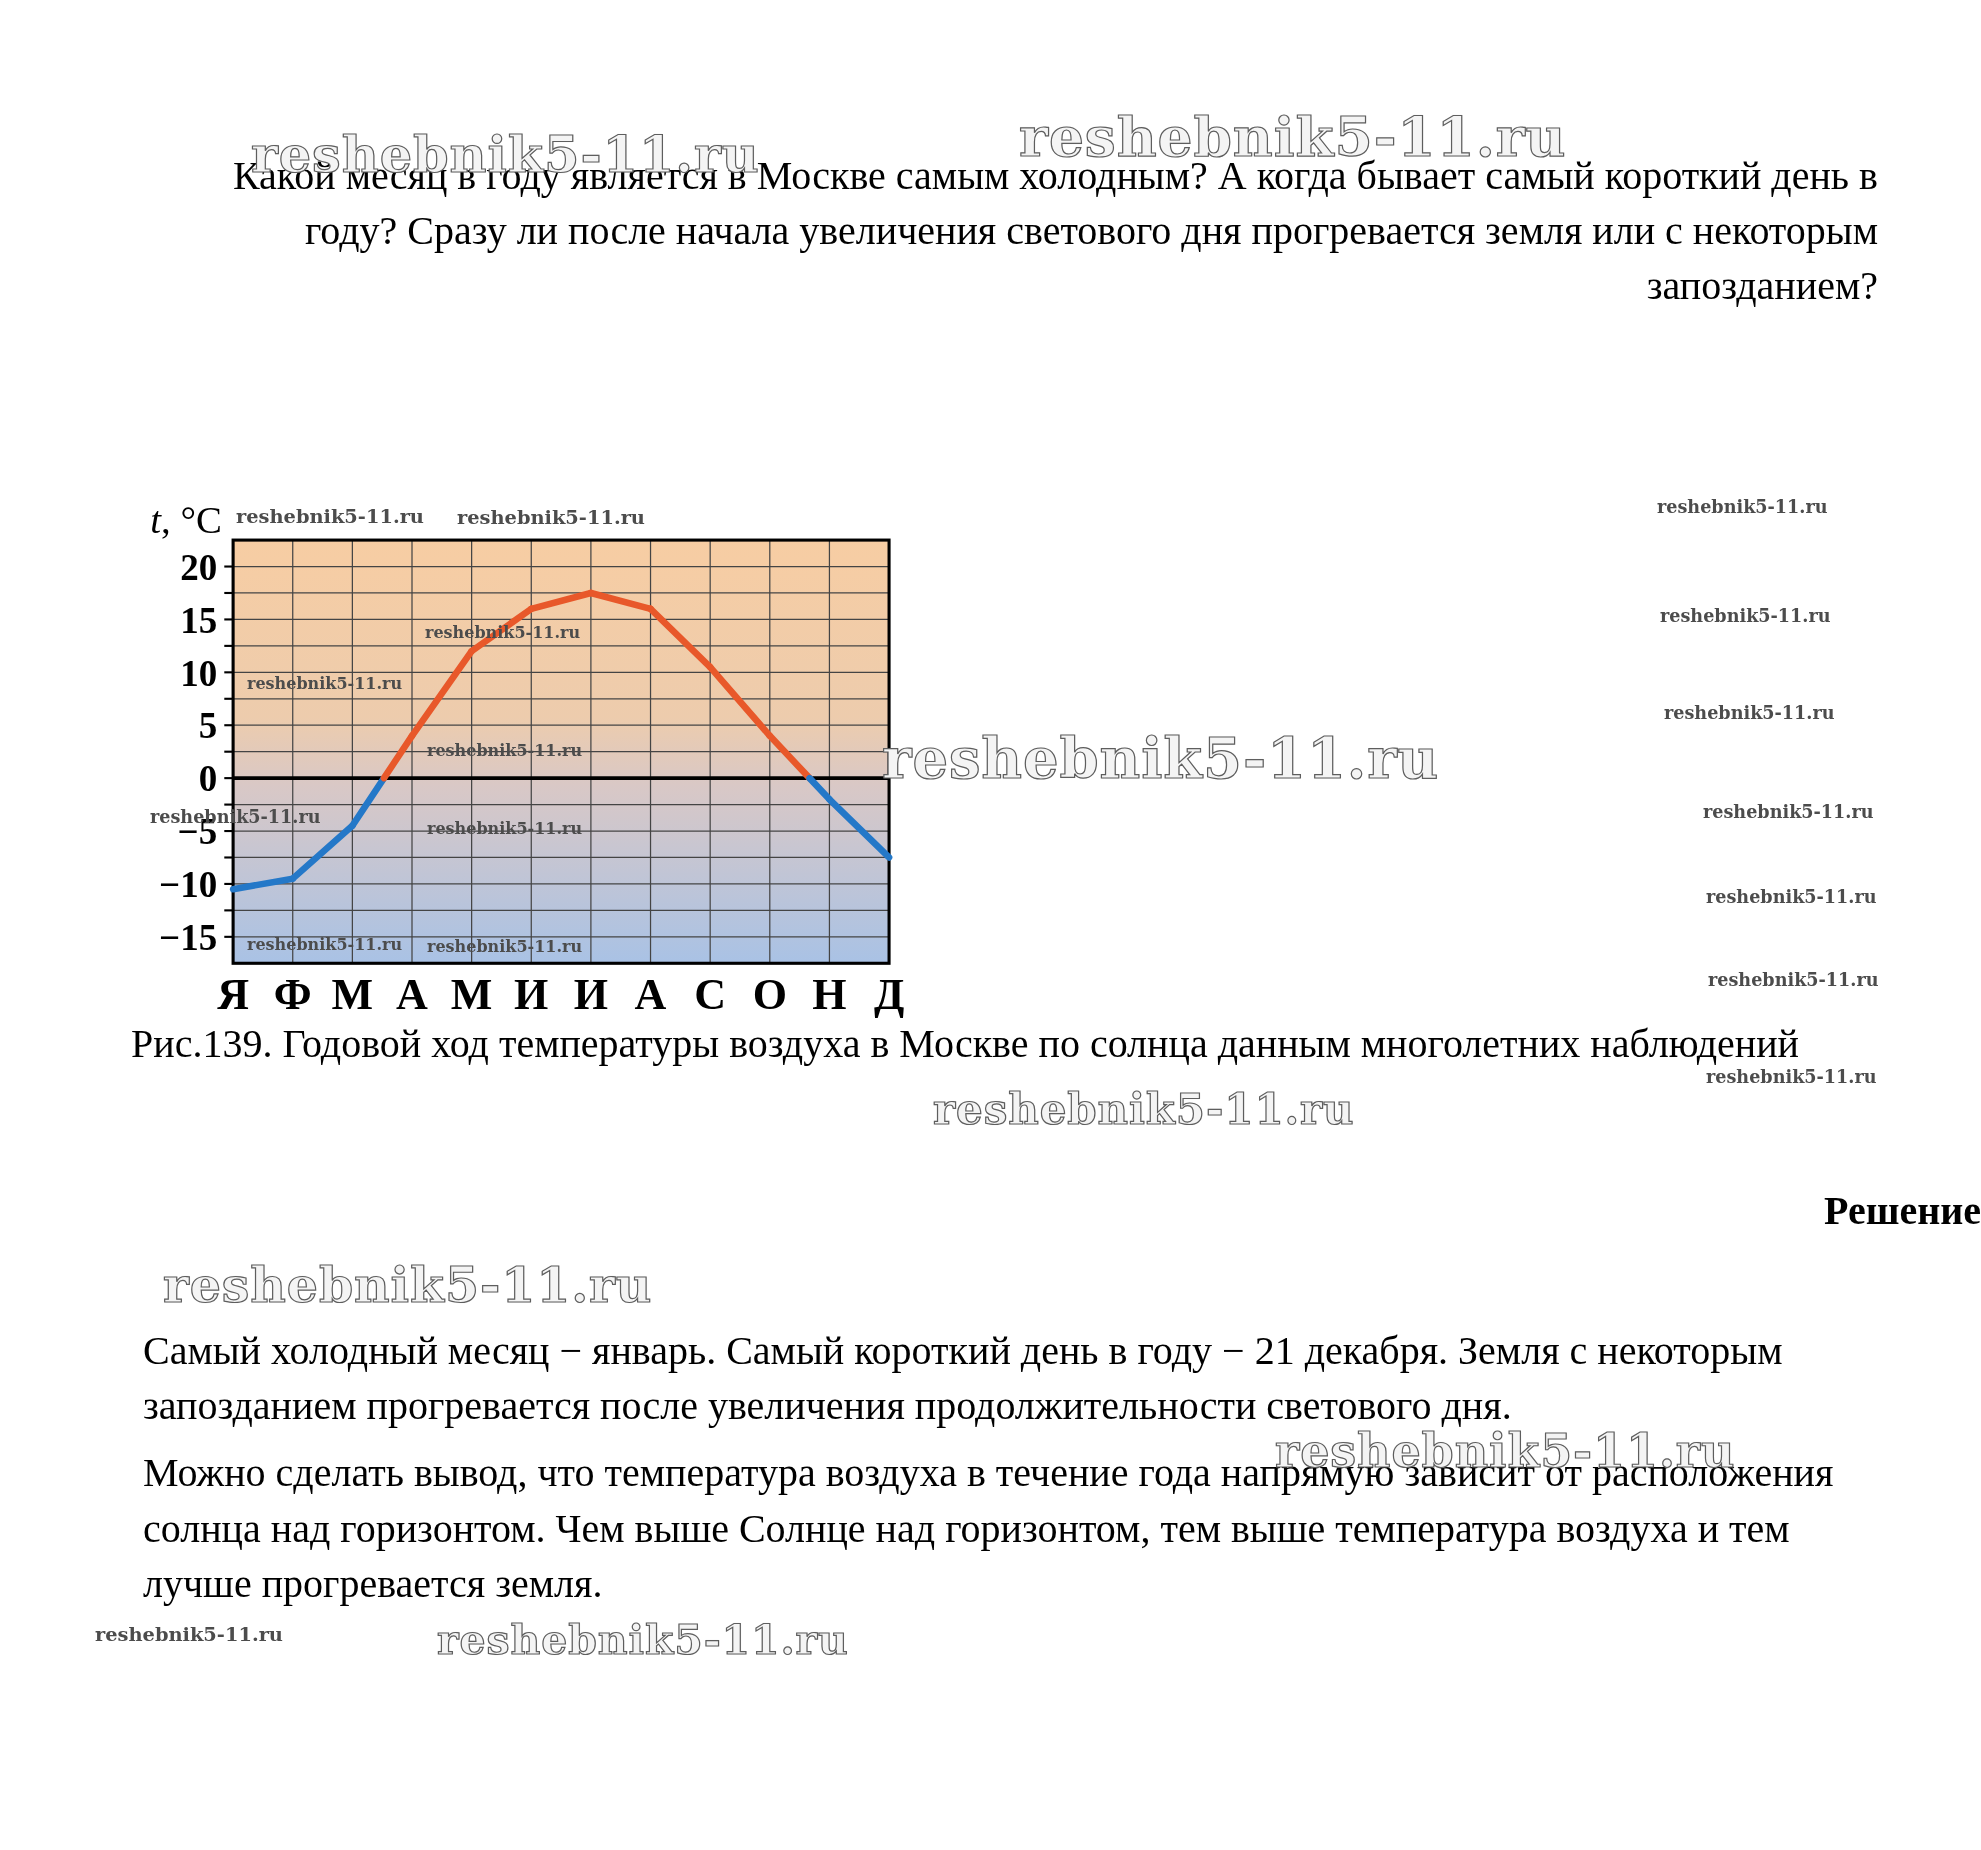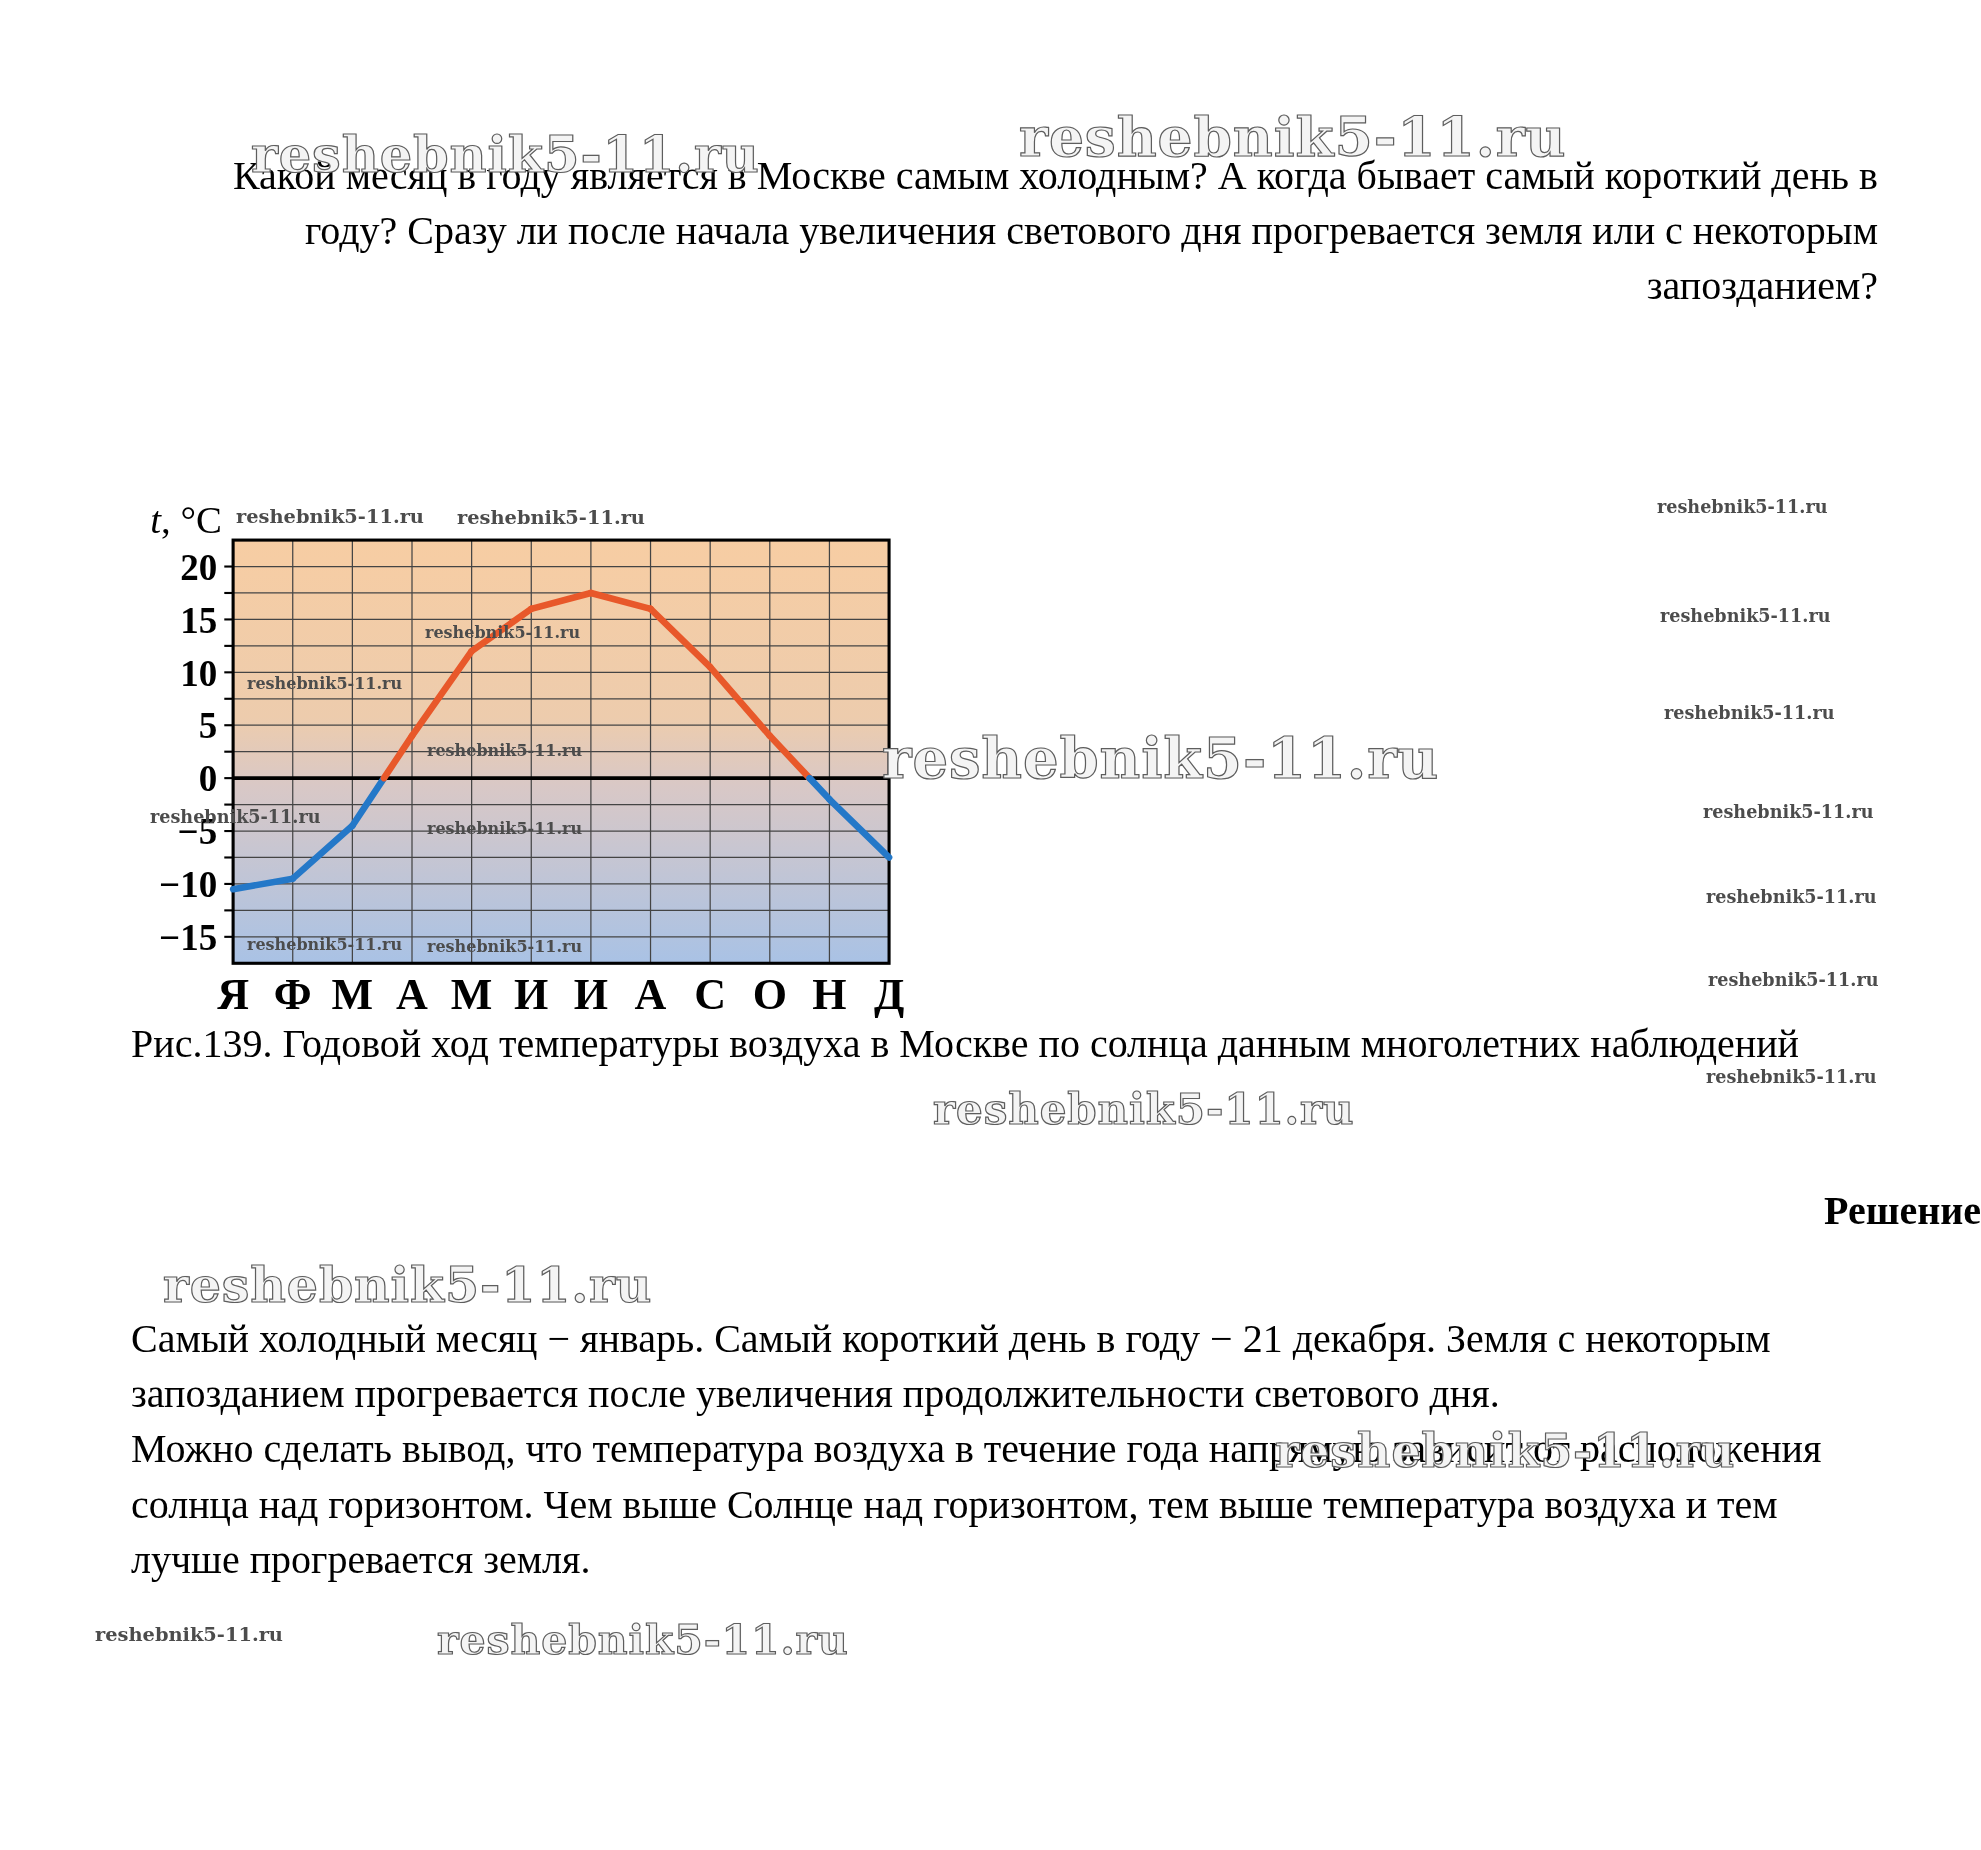--- a/index.html
+++ b/index.html
@@ -7,21 +7,21 @@
   .page {
     position:relative; width:1981px; height:1851px; background:#ffffff;
     font-family:"Liberation Serif", serif; color:#000; overflow:hidden; margin:0 auto;
   }
   .page-title { position:absolute; left:0; top:53px; width:100%; text-align:center; font-size:41px; }
   .text-block { position:absolute; font-size:40px; line-height:1.38; }
   .question { left:131px; top:148px; width:1747px;text-align:right; }
   .caption  { left:131px; top:1016px; width:1729px; }
   .solution-heading { position:absolute; left:0; top:1187px; width:100%; text-align:right; font-size:40px;font-weight:bold; }
   .solution { left:131px; top:1311px; width:1747px; }
-  .solution p { margin:0; }
+  .solution p { margin:12px; }
   b { font-weight:normal; }
   .figure-chart { position:absolute; left:129px; top:496px; }
   
   .wm {
     position:absolute; font-family:"DejaVu Serif", serif; font-weight:700;
     white-space:nowrap; letter-spacing:0.9px; z-index:6;
     color:#f4f4f4; -webkit-text-stroke:1.2px #5e5e5e; text-shadow:0 0 0.9px #9a9a9a;
   }
   .wm-s {
     position:absolute; font-family:"DejaVu Serif", serif; font-weight:700;

